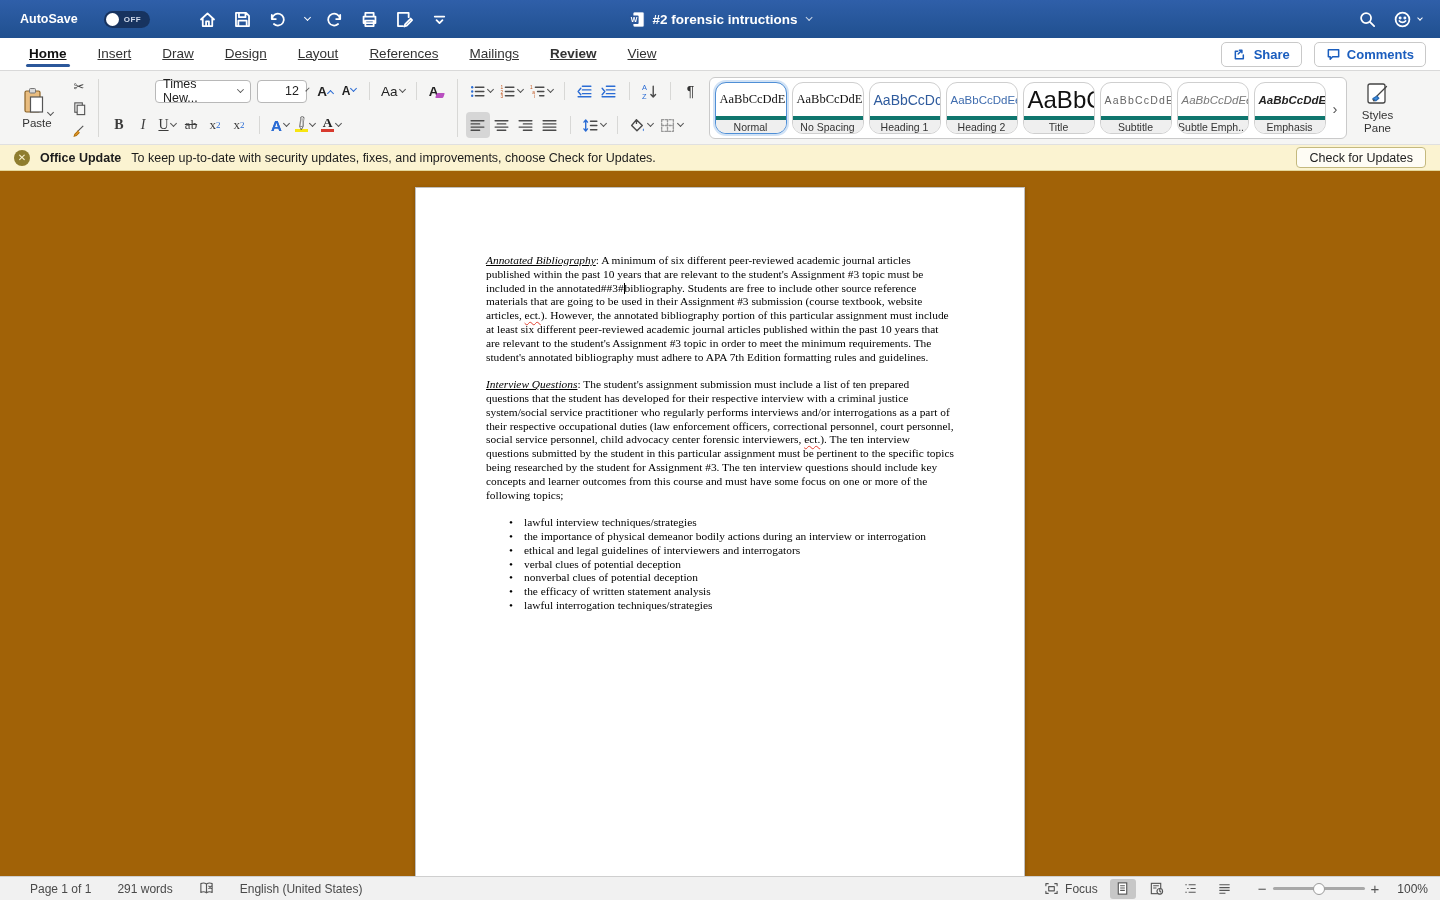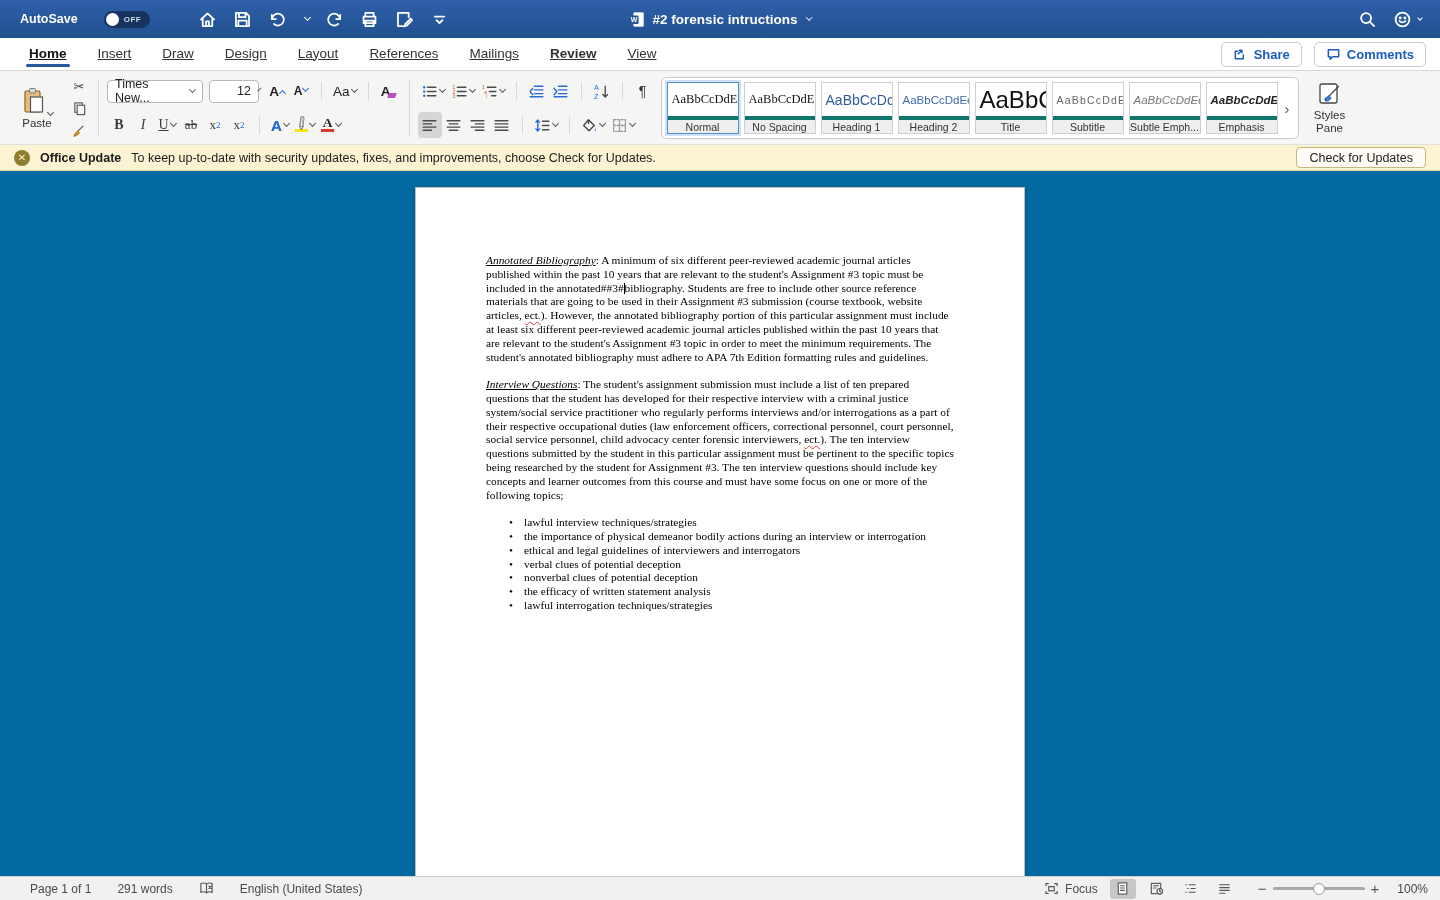--- a/index.html
+++ b/index.html
@@ -43,42 +43,42 @@
   .paste-grp { display:flex; }
   .paste-btn { width:54px; display:flex; flex-direction:column; align-items:center; justify-content:center; cursor:pointer; }
   .paste-label { font-size:11.5px; color:#333; margin-top:2px; }
   .mini-col { display:flex; flex-direction:column; justify-content:center; gap:3px; margin-left:4px; }
   .mini { width:22px; height:19px; display:flex; align-items:center; justify-content:center; cursor:pointer; }
   .mini svg { width:15px; height:15px; stroke:#555; fill:none; stroke-width:1.2; }
   .glyph-scissors { font-size:13px; color:#444; }
   
   .combo { height:23px; border:1px solid #b8b8b8; border-radius:4px; background:#fff; display:flex; align-items:center; padding:0 7px; font-size:12.5px; color:#222; margin-right:6px; cursor:pointer; }
   .combo .chev { border-color:#555; margin-left:8px; }
-  .fontname { width:96px; justify-content:space-between; }
+  .fontname { width:96px; justify-content:space-between;margin-left:48px; }
   .fontsize { width:50px; justify-content:space-between;padding-left:27px; }
   .glyphbtn { font-size:13.5px; color:#222; font-weight:600; }
   .caret-up, .caret-dn { display:inline-block; width:5px; height:5px; border-right:1.4px solid #2b6cd4; border-bottom:1.4px solid #2b6cd4; margin-left:1px; }
   .caret-up { transform:rotate(-135deg); margin-bottom:-4px; }
   .caret-dn { transform:rotate(45deg); margin-top:-5px; }
   .b-bold { font-weight:bold; font-family:"Liberation Serif",serif; font-size:14px; }
   .b-italic { font-style:italic; font-family:"Liberation Serif",serif; font-size:14px; }
   .b-under { text-decoration:underline; font-family:"Liberation Serif",serif; font-size:14px; }
   .b-strike { text-decoration:line-through; font-family:"Liberation Serif",serif; font-size:13px; }
   .b-sub sub, .b-sup sup { color:#2b6cd4; font-size:9px; }
   .b-sub, .b-sup { font-family:"Liberation Serif",serif; font-size:13px; }
   .fx-a { color:#2b6cd4; font-weight:bold; font-size:15px; text-shadow:0 0 .4px #2b6cd4; }
   .color-stack { display:flex; flex-direction:column; align-items:center; line-height:10px; }
   .color-stack .bar { width:13px; height:3.5px; margin-top:1px; }
   .hl-pen { transform:rotate(-40deg); font-size:11px; }
   .eraser { display:inline-block; width:8px; height:5px; background:#b94fc0; border-radius:1px; transform:skewX(-20deg); margin-left:-2px; margin-top:8px; }
   
   .listlines text { font-size:4.5px; fill:#c2561f; stroke:none; font-family:"Liberation Sans",sans-serif; }
   
   .styles-gallery { display:flex; align-items:center; gap:5px; background:#fff; border:1px solid #cacaca; border-radius:6px; padding:4px 6px 4px 5px; margin-left:6px; height:62px; align-self:center; }
-  .style-card { width:72px; height:52px; border:1px solid #cfcfcf; border-radius:0; background:#fff; overflow:hidden; display:flex; flex-direction:column; cursor:pointer; }
+  .style-card { width:72px; height:52px; border:1px solid #cfcfcf; border-radius:11px; background:#fff; overflow:hidden; display:flex; flex-direction:column; cursor:pointer; }
   .style-card.sel { border:1.5px solid #4f8fd6; box-shadow:0 0 0 2px rgba(90,150,220,.28); }
   .style-preview { flex:1; display:flex; align-items:center; padding:0 4px; white-space:nowrap; overflow:hidden; font-family:"Liberation Serif",serif; font-size:12.5px; color:#111; }
   .style-label { height:17px; background:#efefef; border-top:4px solid #0f766e; font-size:10.5px; color:#333; display:flex; align-items:center; justify-content:center; white-space:nowrap; overflow:hidden; font-family:"Liberation Sans",sans-serif; }
   .sp-h1 { font-family:"Liberation Sans",sans-serif; color:#2f5b9d; font-size:14px; }
   .sp-h2 { font-family:"Liberation Sans",sans-serif; color:#3f6cae; font-size:11.5px; }
   .sp-title { font-family:"Liberation Sans",sans-serif; font-size:24px; color:#111; }
   .sp-sub { font-family:"Liberation Sans",sans-serif; font-size:10.5px; color:#666; letter-spacing:1.2px; }
   .sp-subtle { font-family:"Liberation Sans",sans-serif; font-size:11.5px; color:#777; font-style:italic; }
   .sp-emph { font-family:"Liberation Sans",sans-serif; font-size:11.5px; color:#222; font-style:italic; font-weight:bold; }
   .gal-more { font-size:15px; color:#555; padding:0 2px; cursor:pointer; }
@@ -86,21 +86,21 @@
   .styles-pane svg { width:26px; height:26px; margin-bottom:2px; }
 
   
   .banner { height:26px; background:#fbf3d1; border-bottom:1px solid #e6d globalization; border-bottom:1px solid #e4d79b; display:flex; align-items:center; padding:0 14px; gap:10px; }
   .banner-close { width:16px; height:16px; border-radius:50%; background:#8f7d2f; color:#fbf3d1; font-size:10px; display:flex; align-items:center; justify-content:center; cursor:pointer; flex:none; }
   .banner-title { font-size:12.5px; font-weight:bold; color:#1c1c1c; }
   .banner-msg { font-size:12.5px; color:#1c1c1c; }
   .banner-btn { margin-left:auto; border:1px solid #c4b97e; background:rgba(255,255,255,.75); border-radius:4px; font-size:12.5px; color:#222; padding:2.5px 12px; cursor:pointer; }
 
   
-  .workspace { height:705px; background:#0369a1; position:relative; overflow:hidden; }
+  .workspace { height:705px; background:#a16207; position:relative; overflow:hidden; }
   .page { position:absolute; left:415px; top:16px; width:610px; height:720px; background:#fff; border:1px solid #bfbfbf; box-shadow:0 1px 4px rgba(0,0,0,.22); }
   .doc { padding:66px 69px 0 70px; font-family:"Liberation Serif",serif; font-size:11.4px; line-height:13.8px; color:#000; }
   .doc p { margin:0 0 13.8px; }
   .lead { font-style:italic; text-decoration:underline; }
   .sq { text-decoration:underline; text-decoration-style:wavy; text-decoration-color:#e23f2e; text-decoration-thickness:1px; text-underline-offset:2px; }
   .caret2 { display:inline-block; width:0; border-left:1.2px solid #000; height:11px; vertical-align:-2px; animation:blink 1s step-end infinite; }
   @keyframes blink { 50% { opacity:0; } }
   .blist { margin:0 0 13.8px; }
   .bitem { padding-left:38px; position:relative; }
   .bmark { position:absolute; left:23px; top:0; }

